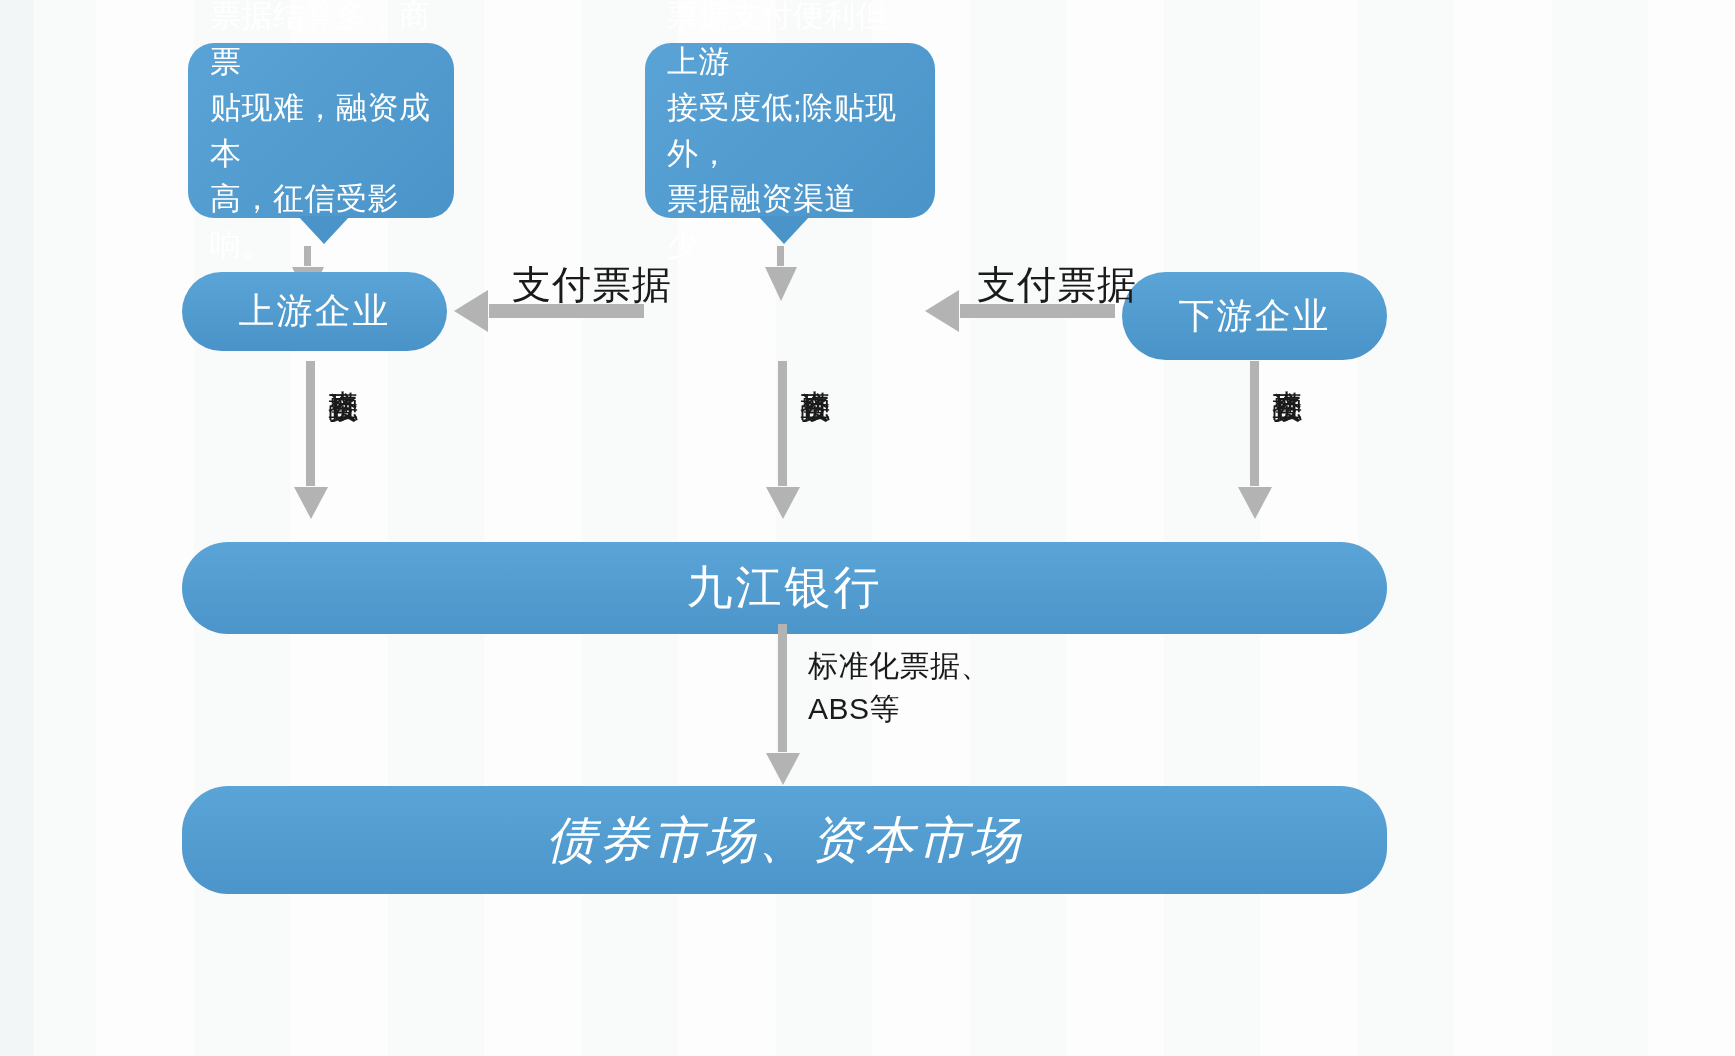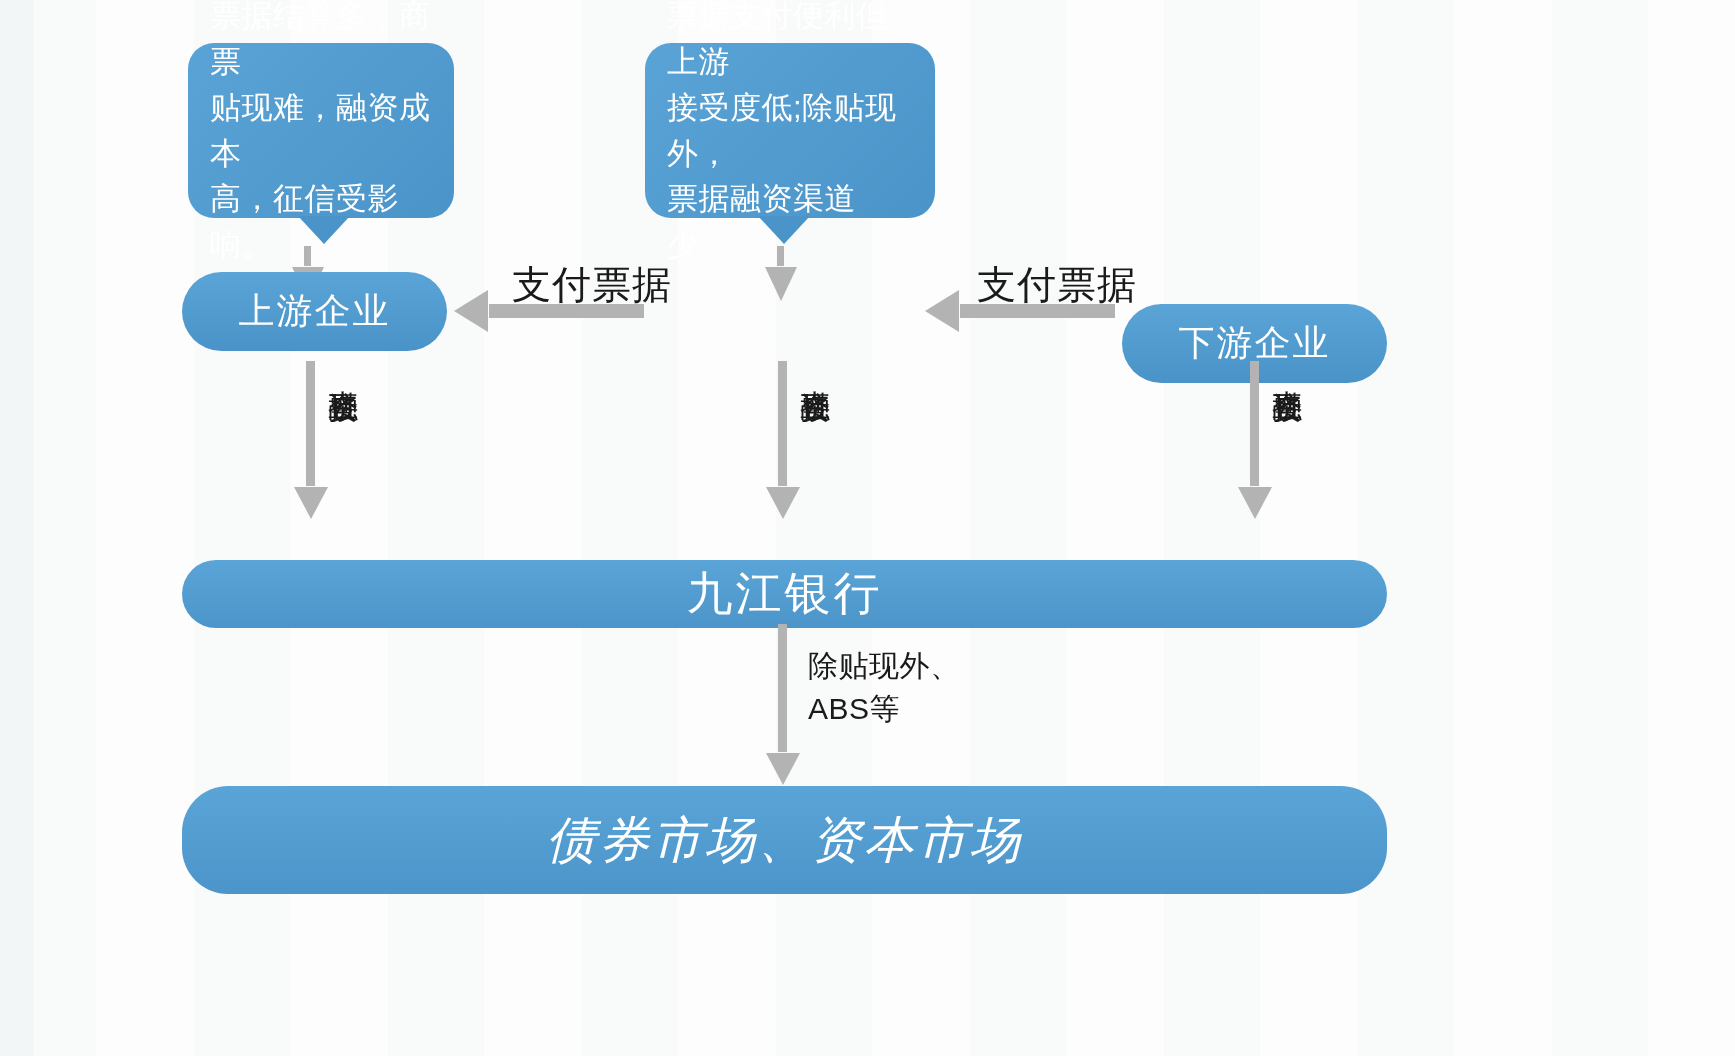--- a/index.html
+++ b/index.html
@@ -186,45 +186,45 @@
 票据融资渠道少。</div>
       <div class="tail" style="left:113px;"></div>
     </div>
     <div class="v-arrow thin" style="left:777px; top:246px; height:20px;"></div>
 
     <div class="pill" style="left:182px; top:272px; width:265px; height:79px;">
       <span class="plabel">上游企业</span>
     </div>
 
 
-    <div class="pill" style="left:1122px; top:272px; width:265px; height:79px;margin-top:32px;">
+    <div class="pill" style="left:1122px; top:272px; width:265px; height:88px;">
       <span class="plabel">下游企业</span>
     </div>
 
     <div class="h-arrow" style="left:489px; top:304px; width:155px;"></div>
     <div class="h-label" style="left:512px; top:258px;">支付票据</div>
 
     <div class="h-arrow" style="left:960px; top:304px; width:155px;"></div>
     <div class="h-label" style="left:977px; top:258px;">支付票据</div>
 
     <div class="v-arrow" style="left:306px; top:361px; height:125px;"></div>
     <div class="v-label" style="left:328px; top:366px;">直接融资</div>
 
     <div class="v-arrow" style="left:778px; top:361px; height:125px;"></div>
     <div class="v-label" style="left:800px; top:366px;">直接融资</div>
 
     <div class="v-arrow" style="left:1250px; top:361px; height:125px;"></div>
     <div class="v-label" style="left:1272px; top:366px;">直接融资</div>
 
-    <div class="bar" style="left:182px; top:560px; width:1205px; height:68px;">
+    <div class="bar" style="left:182px; top:542px; width:1205px; height:92px;">
       <span class="blabel">九江银行</span>
     </div>
 
     <div class="v-arrow" style="left:778px; top:624px; height:128px;"></div>
-    <div class="multi-label" style="left:808px; top:645px;">除贴现外、
+    <div class="multi-label" style="left:808px; top:645px;">标准化票据、
 ABS等</div>
 
     <div class="bar big" style="left:182px; top:786px; width:1205px; height:108px;font-style:italic;">
       <span class="blabel">债券市场、资本市场</span>
     </div>
 
   </div>
 </div>
 
 </body></html>

